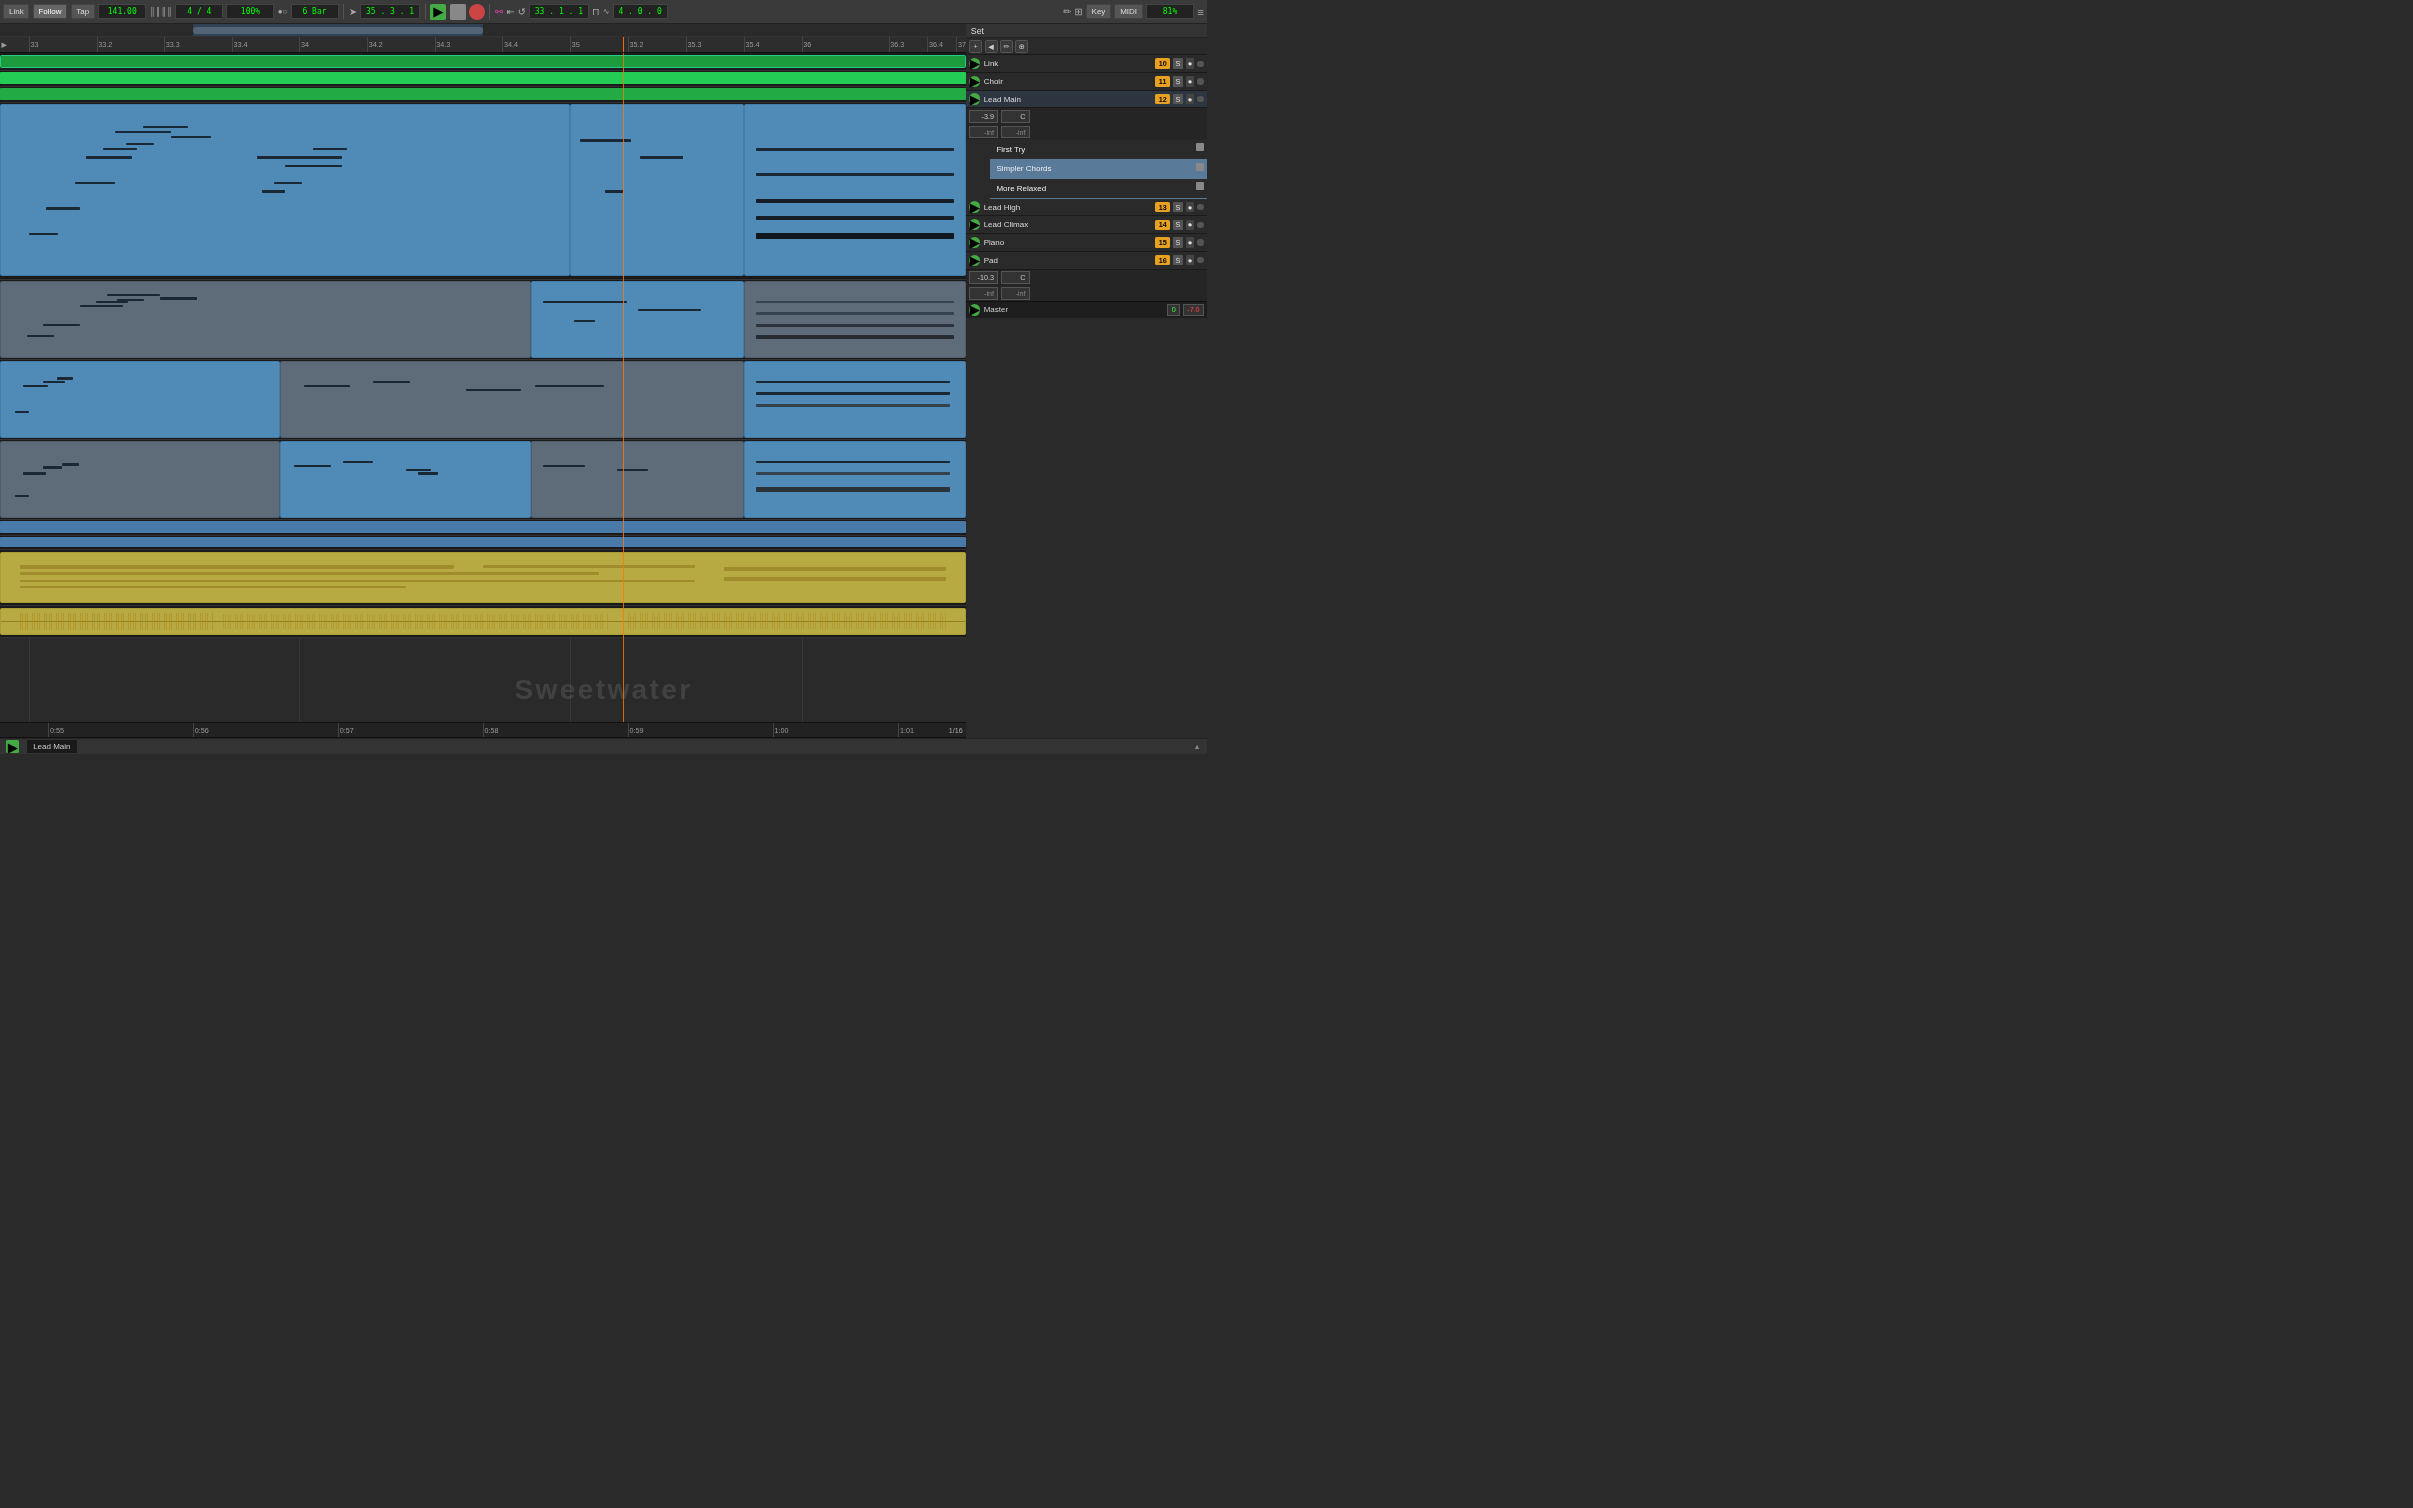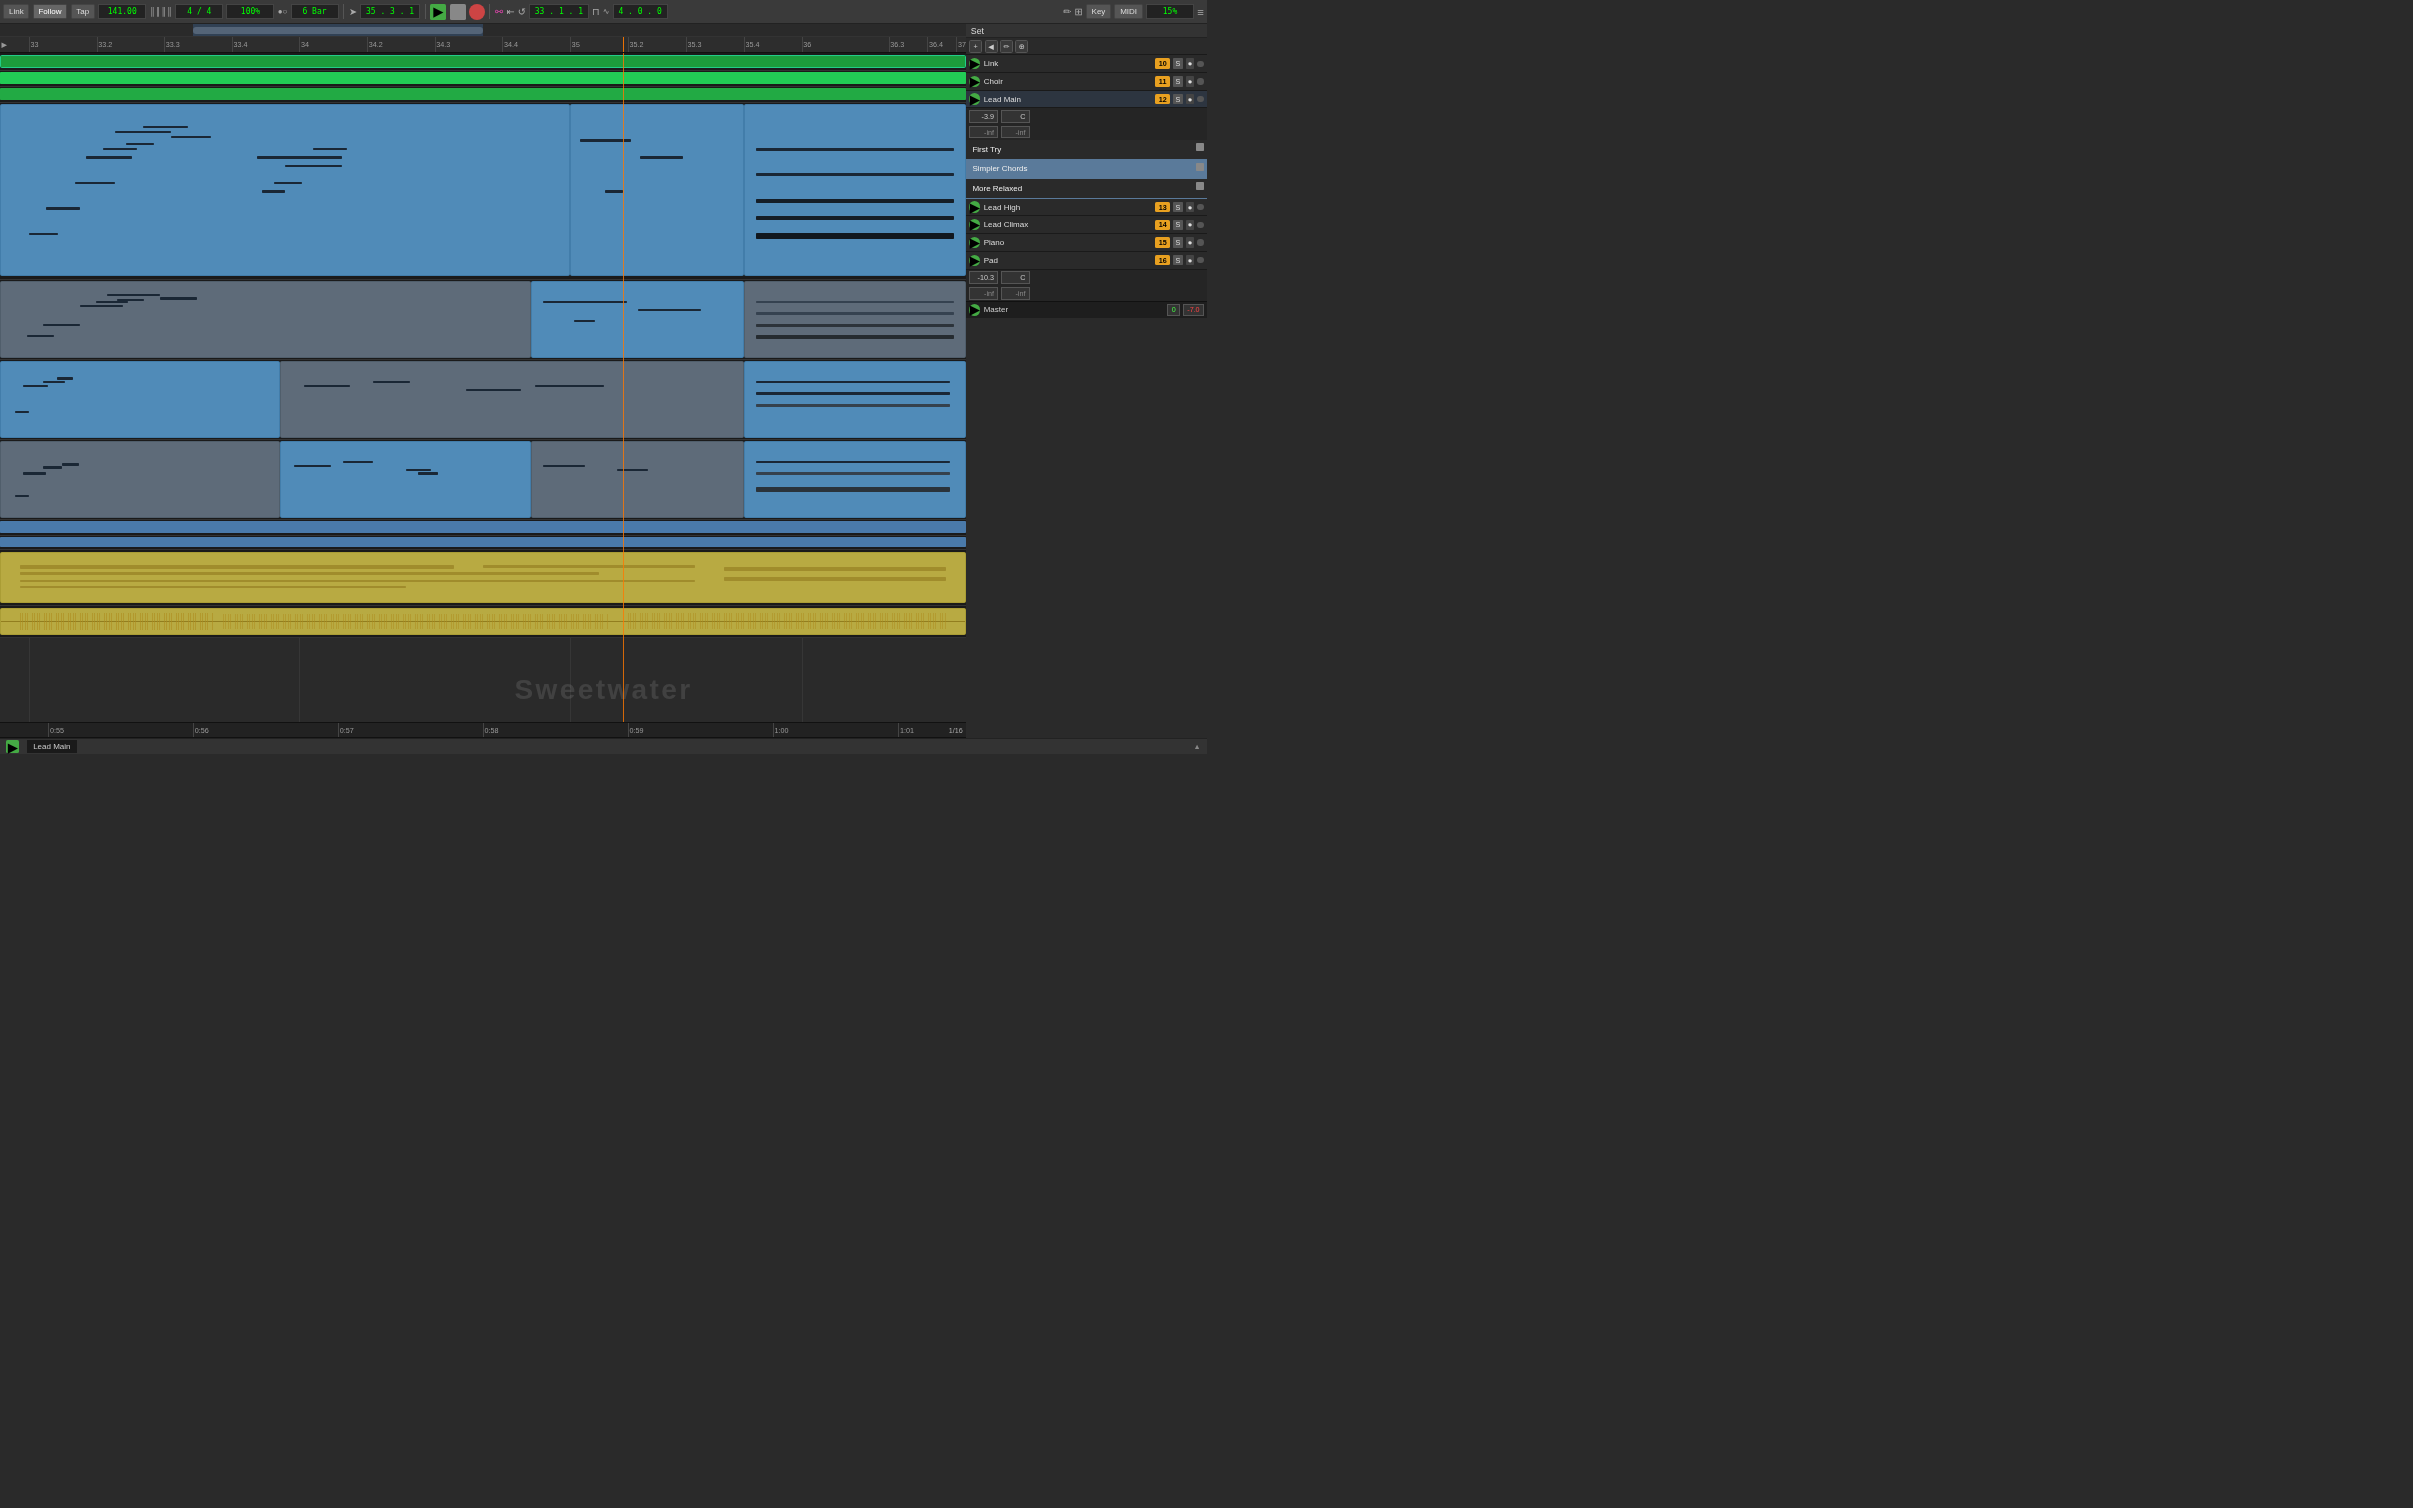--- a/index.html
+++ b/index.html
@@ -317,20 +317,21 @@
     .right-panel-inner {
       display: flex;
       flex-direction: column;
       height: 100%;
       width: 241px;
     }
 
     .alt-clips-list {
       flex: 1;
       overflow-y: auto;
+      padding-left: 24px;
     }
 
     .track-rows-area {
       flex: 1;
       position: relative;
       overflow: hidden;
     }
 
     .fader-val {
       font-size: 7.2px;
@@ -390,21 +391,21 @@
     <span style="color:#aaa;font-size:9.7px;">↺</span>
     <div class="toolbar-display">33 . 1 . 1</div>
     <span style="color:#aaa;font-size:9.7px;">⊓</span>
     <span style="color:#aaa;font-size:8px;">∿</span>
     <div class="toolbar-display">4 . 0 . 0</div>
     <div class="toolbar-spacer"></div>
     <span style="color:#aaa;font-size:9.7px;">✏</span>
     <span style="color:#aaa;font-size:9.7px;">⊞</span>
     <button class="toolbar-btn">Key</button>
     <button class="toolbar-btn">MIDI</button>
-    <div class="toolbar-display">15%</div>
+    <div class="toolbar-display">81%</div>
     <span style="color:#aaa;font-size:11.3px;">≡</span>
   </div>
 
   <div class="content-row">
 
     <div class="arrangement-wrapper">
 
       <div class="scroll-indicator">
         <div class="scroll-thumb" style="left:20%; width:30%;"></div>
 

